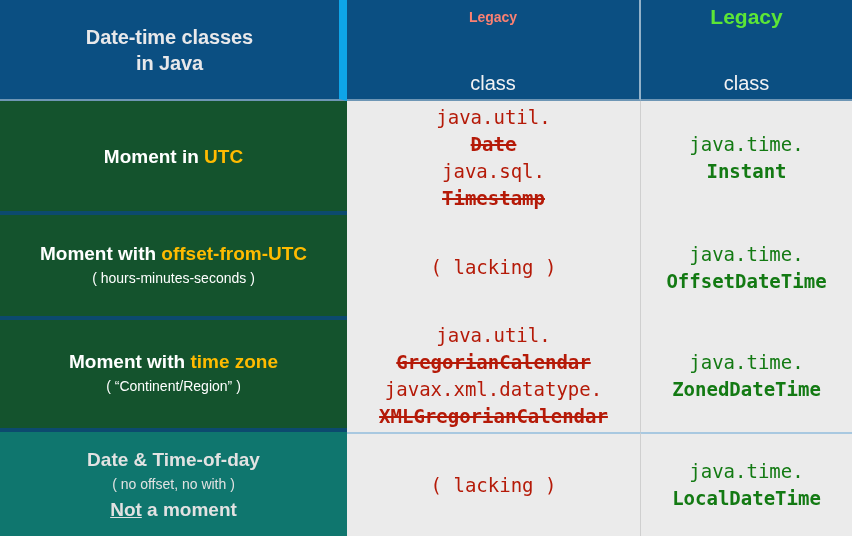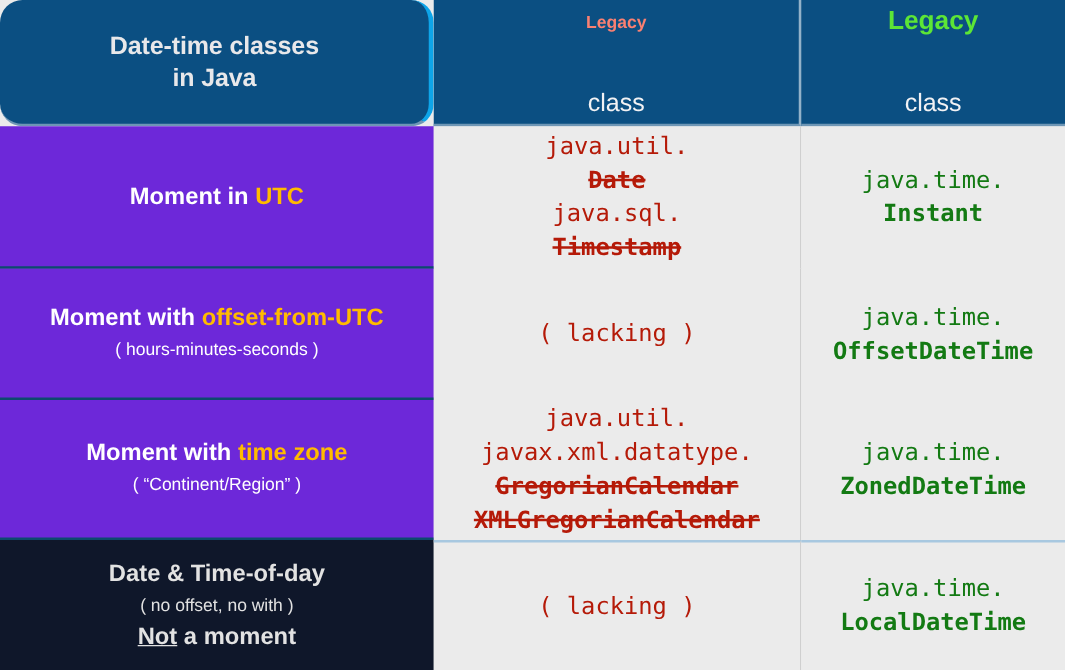--- a/index.html
+++ b/index.html
@@ -33,21 +33,21 @@
     justify-content: center;
     text-align: center;
     overflow: hidden;
   }
 
   
   .hdr {
     background: #0b4f82;
     border-bottom: 2px solid #6e96b5;
   }
-  .hdr.c1 { border-right: 4px solid #0ea5e9; border-radius: 18px; }
+  .hdr.c1 { border-right: 8px solid #0ea5e9; }
   .hdr.c2 { border-right: 2px solid #93b2c9; }
   .hdr-title {
     color: #e8e8ea;
     font-weight: bold;
     font-size: 20px;
     line-height: 26px;
     letter-spacing: -0.1px;
   }
   .hdr-sub {
     color: #f2f2f4;
@@ -64,26 +64,26 @@
   }
   .hdr-modern {
     color: #5ce636;
     font-weight: bold;
     font-size: 21px;
     line-height: 26px;
   }
 
   
   .lbl {
-    background: #6d28d9;
-    border-bottom: 2px solid #0c4a6e;
+    background: #14532d;
+    border-bottom: 4px solid #0c4a6e;
     padding: 0 8px;
   }
   .lbl.gray {
-    background: #0f172a;
+    background: #0f766e;
     border-bottom: none;
   }
   .lbl.last { border-bottom: none; }
   .lbl-main {
     color: #ffffff;
     font-weight: bold;
     font-size: 19px;
     line-height: 25px;
   }
   .lbl.gray .lbl-main { color: #e2e2e2; }
@@ -176,22 +176,22 @@
       <span class="green">java.time.</span>
       <span class="green bold">OffsetDateTime</span>
     </div>
 
     <div class="cell lbl">
       <span class="lbl-main tight"><span>Moment with </span><span class="hl">time zone</span></span>
       <span class="lbl-sub">( “Continent/Region” )</span>
     </div>
     <div class="cell code sep">
       <span class="red">java.util.</span>
+      <span class="red strike">GregorianCalendar</span>
       <span class="red">javax.xml.datatype.</span>
-      <span class="red strike">GregorianCalendar</span>
       <span class="red strike">XMLGregorianCalendar</span>
     </div>
     <div class="cell code">
       <span class="green">java.time.</span>
       <span class="green bold">ZonedDateTime</span>
     </div>
 
     <div class="cell lbl gray last">
       <span class="lbl-main">Date &amp; Time-of-day</span>
       <span class="lbl-sub">( no offset, no with )</span>

